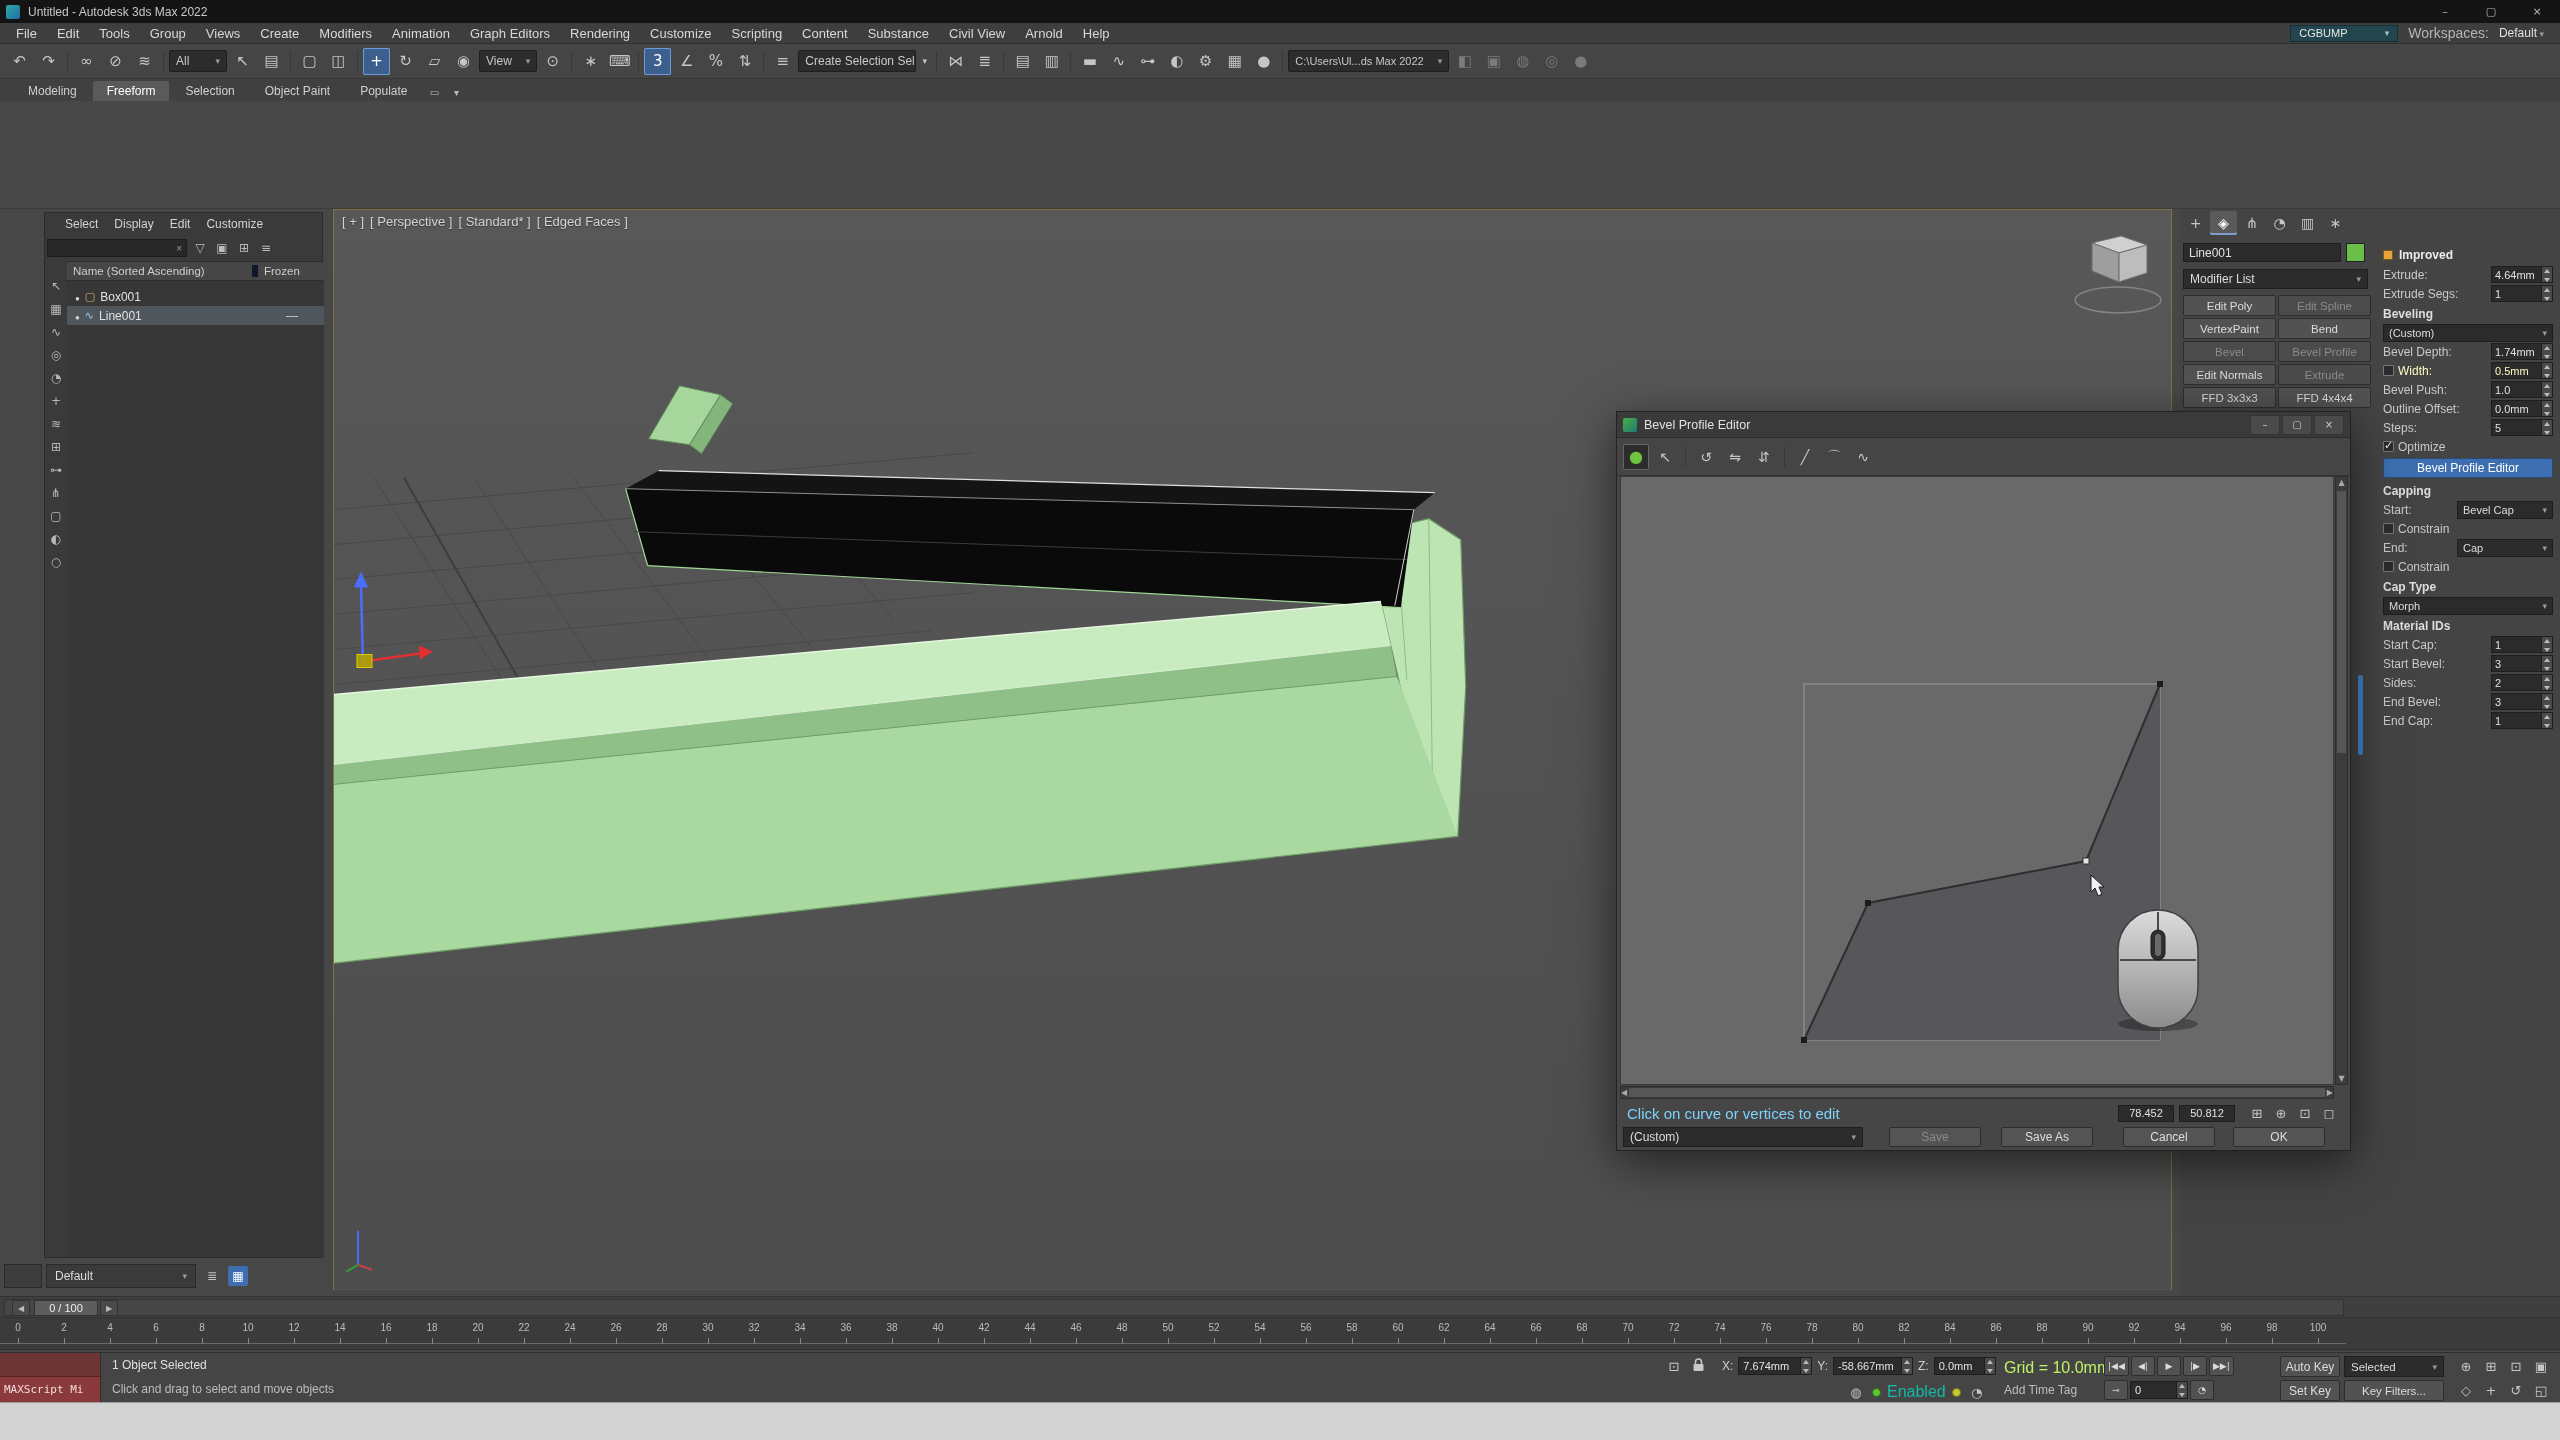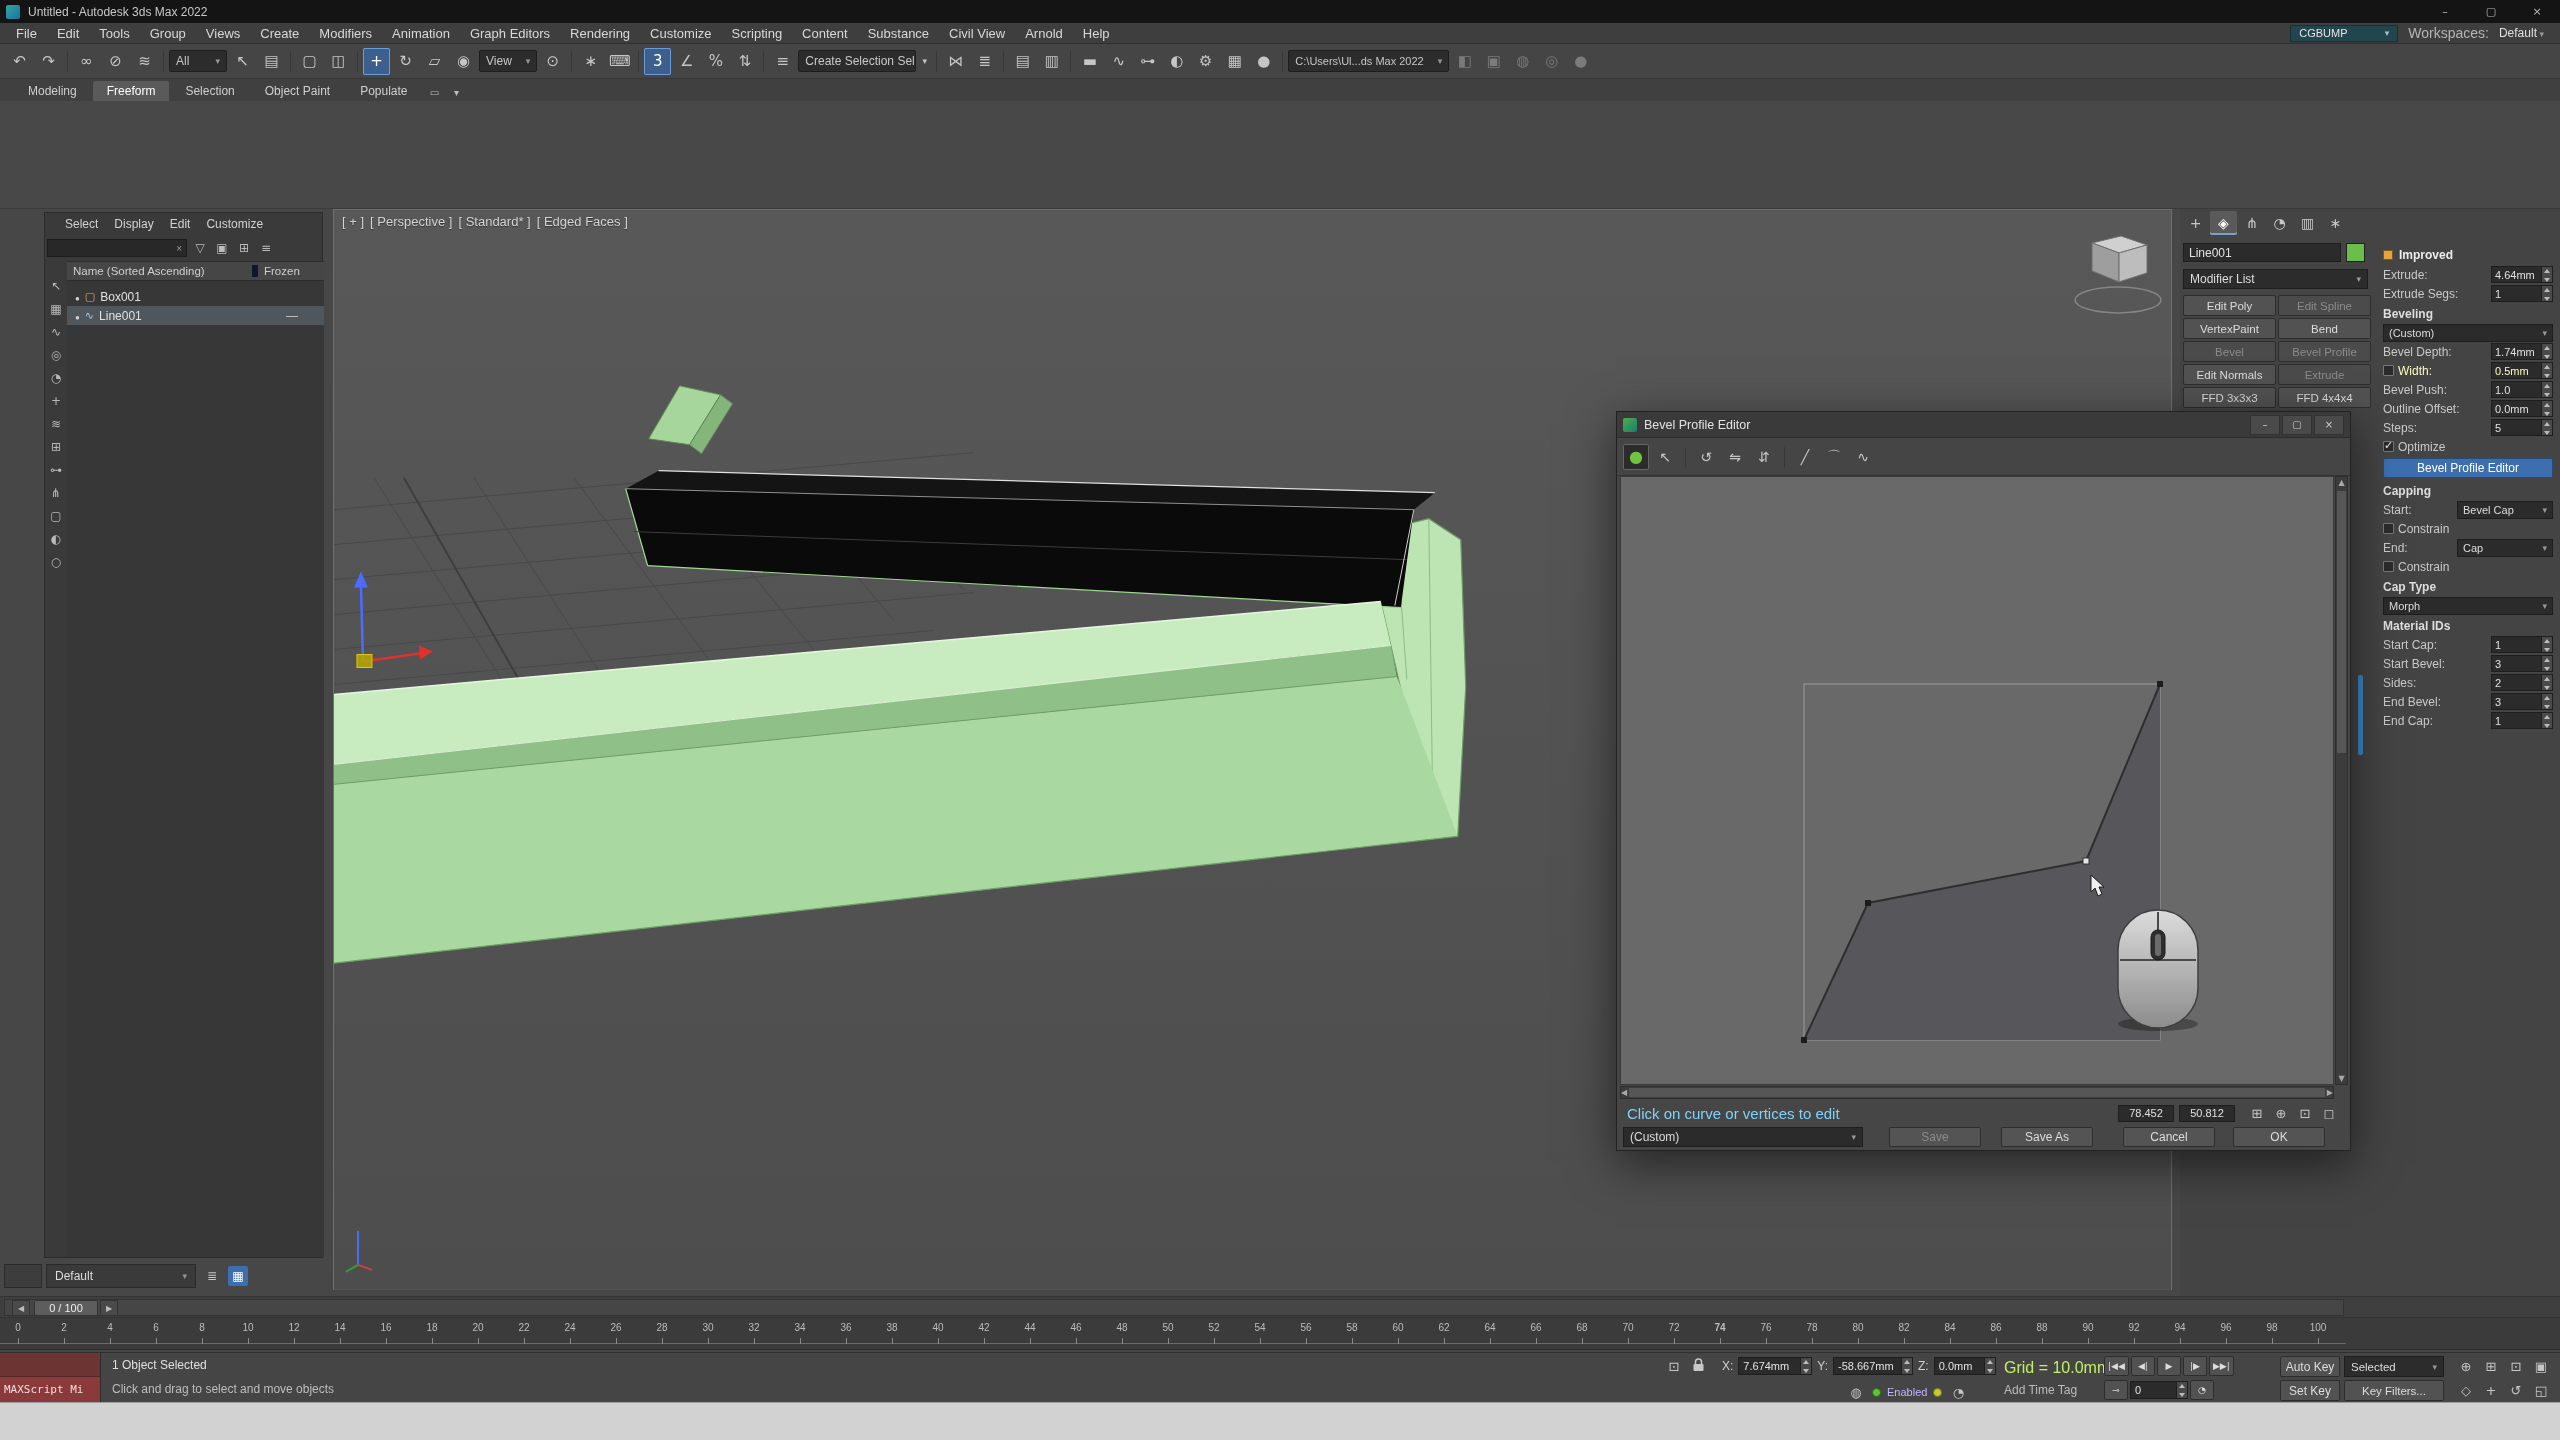--- a/index.html
+++ b/index.html
@@ -166,21 +166,21 @@
 .lock{position:absolute;left:1692px;top:5px}
 .xyz{position:absolute;left:1722px;top:4px;display:flex;align-items:center;gap:5px;font-size:12px;color:#cfcfcf}
 .xwell{height:18px;background:#2b2b2b;border:1px solid #1e1e1e;display:flex;align-items:center}
 .xval{flex:1;padding:0 4px;font-size:11px;color:#e2e2e2;white-space:nowrap;overflow:hidden}
 .w74{width:74px}.w80{width:80px}.w62{width:62px}.w58{width:58px}
 .sb-grid{position:absolute;left:2004px;top:6px;font-size:16px;color:#bef264}
 .sb-addtag{position:absolute;left:2004px;top:30px;font-size:12px;color:#bdbdbd}
 .enabled-cluster{position:absolute;left:1846px;top:29px;display:flex;align-items:center;gap:6px}
 .dotg{width:9px;height:9px;border-radius:50%;background:#5fc437;border:1px solid #2c6a18}
 .doty{width:9px;height:9px;border-radius:50%;background:#c8c832;border:1px solid #77771c}
-.en-text{font-size:11px;color:#c4b5fd}
+.en-text{font-size:16px;color:#14b8a6}
 .playback{position:absolute;left:2104px;top:3px;display:flex;gap:2px}
 .pb{min-width:24px;height:20px;background:#525252;border:1px solid #2d2d2d;border-radius:2px;display:flex;align-items:center;justify-content:center;font-size:9px;color:#ddd;font-family:"DejaVu Sans",sans-serif;padding:0 3px}
 .animrow{position:absolute;left:2104px;top:27px;display:flex;gap:2px;align-items:center}
 .skbtn{position:absolute;width:60px;height:21px;background:#525252;border:1px solid #2d2d2d;border-radius:2px;color:#ddd;font-size:12px;display:flex;align-items:center;justify-content:center}
 .autokey{left:2280px;top:3px}
 .setkey{left:2280px;top:27px}
 .sdd{position:absolute;left:2344px;width:100px;height:21px;background:#2c2c2c;border:1px solid #1e1e1e;display:flex;align-items:center;padding:0 6px;font-size:11.5px;color:#ddd}
 .sdd::after{content:"▾";margin-left:auto;font-size:9px;color:#999}
 .seldd{top:3px}
 .kfbtn{position:absolute;left:2344px;top:27px;width:100px;height:21px;background:#525252;border:1px solid #2d2d2d;border-radius:2px;color:#ddd;font-size:11.5px;display:flex;align-items:center;justify-content:center}
@@ -886,21 +886,21 @@
         <span class="tick" style="left: 1490px;">64</span>
         <span class="tickline" style="left: 1490px;"></span>
         <span class="tick" style="left: 1536px;">66</span>
         <span class="tickline" style="left: 1536px;"></span>
         <span class="tick" style="left: 1582px;">68</span>
         <span class="tickline" style="left: 1582px;"></span>
         <span class="tick" style="left: 1628px;">70</span>
         <span class="tickline" style="left: 1628px;"></span>
         <span class="tick" style="left: 1674px;">72</span>
         <span class="tickline" style="left: 1674px;"></span>
-        <span class="tick" style="left: 1720px; font-weight: bold;">74</span>
+        <span class="tick" style="left: 1720px;">74</span>
         <span class="tickline" style="left: 1720px;"></span>
         <span class="tick" style="left: 1766px;">76</span>
         <span class="tickline" style="left: 1766px;"></span>
         <span class="tick" style="left: 1812px;">78</span>
         <span class="tickline" style="left: 1812px;"></span>
         <span class="tick" style="left: 1858px;">80</span>
         <span class="tickline" style="left: 1858px;"></span>
         <span class="tick" style="left: 1904px;">82</span>
         <span class="tickline" style="left: 1904px;"></span>
         <span class="tick" style="left: 1950px;">84</span>

